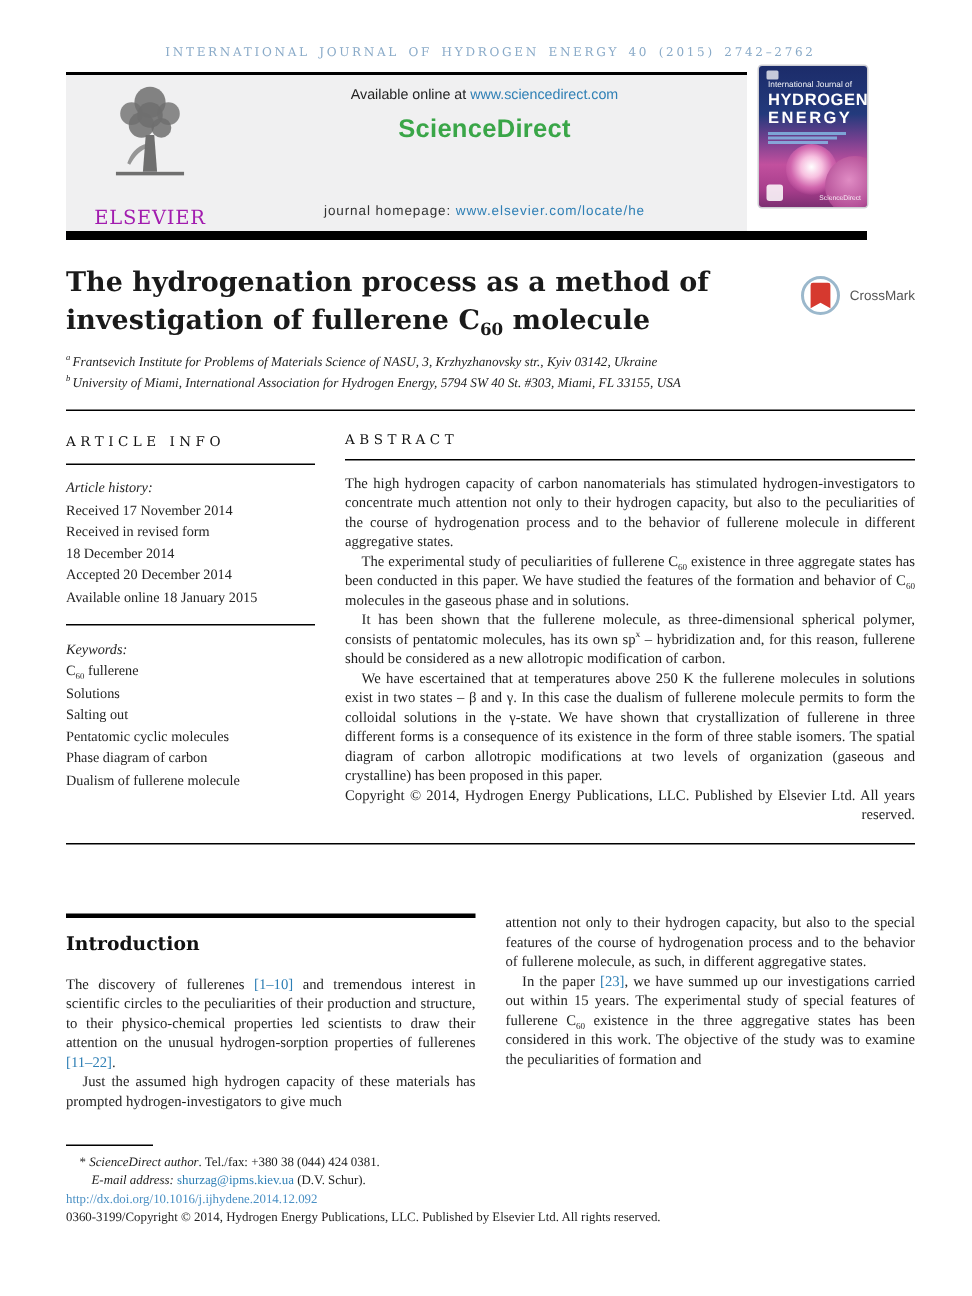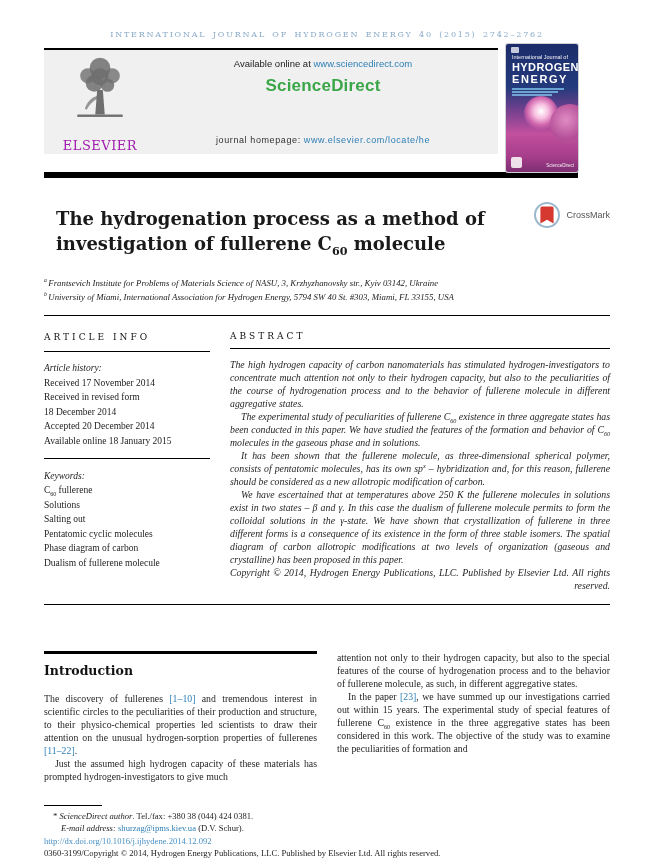--- a/index.html
+++ b/index.html
@@ -23,21 +23,21 @@
   .bannercenter{position:absolute;left:110px;right:6px;top:0;bottom:0;
                 display:flex;flex-direction:column;align-items:center;}
   .avail{margin-top:8px;font-family:"Liberation Sans",sans-serif;font-size:9.5px;color:#222;}
   .sdlogo{margin-top:7px;font-family:"Liberation Sans",sans-serif;font-weight:bold;
           font-size:17px;color:#3aa648;letter-spacing:.2px;}
   .homepage{margin-top:auto;margin-bottom:9px;font-family:"Liberation Sans",sans-serif;
             font-size:9px;letter-spacing:.6px;color:#333;}
   .link{color:#2e7fb5;}
 
   
-  .cover{width:72px;height:128px;margin-left:8px;margin-top:-4px;position:relative;
+  .cover{width:72px;height:94px;margin-left:8px;margin-top:-4px;position:relative;
          background:linear-gradient(180deg,#1c2c6a 0%,#233a7c 34%,#74408f 52%,
                     #c2509e 70%,#a63d8b 88%,#7c2f72 100%);
          border-radius:2px;overflow:hidden;box-shadow:0 0 0 1px #cfcfd4;}
   .cover .glow{position:absolute;left:18px;top:52px;width:34px;height:34px;border-radius:50%;
         background:radial-gradient(circle at 50% 45%,#ffffff 0%,#f7c0e0 28%,#d065ad 55%,rgba(208,101,173,0) 75%);}
   .cover .glow2{position:absolute;left:44px;top:60px;width:40px;height:40px;border-radius:50%;
         background:radial-gradient(circle at 40% 40%,#e08cc4 0%,#b44f97 55%,rgba(180,79,151,0) 78%);}
   .cover .ctext{position:relative;z-index:2;padding:10px 4px 0 6px;color:#fff;
         font-family:"Liberation Sans",sans-serif;}
   .cover .c1{font-size:5.5px;opacity:.95;}
@@ -51,21 +51,21 @@
         display:flex;justify-content:space-between;align-items:flex-end;}
   .cover .clogo{width:11px;height:11px;background:rgba(255,255,255,.85);border-radius:2px;}
   .cover .csd{font-family:"Liberation Sans",sans-serif;font-size:4.5px;color:#fff;opacity:.9;}
   .corner{position:absolute;left:5px;top:3px;width:8px;height:6px;z-index:2;
           background:rgba(255,255,255,.75);border-radius:1px;}
 
   .blackbar{width:534px;height:6px;background:#000;margin-top:0;}
 
   
   .titlerow{margin-top:16px;display:flex;justify-content:space-between;}
-  h1{margin:12px;font-family:"DejaVu Serif",serif;font-weight:bold;font-size:18px;
+  h1{margin:0;font-family:"DejaVu Serif",serif;font-weight:bold;font-size:18px;
      line-height:1.4;color:#1a1a1a;width:440px;}
   .sub{vertical-align:sub;font-size:62%;line-height:0;}
   .supd{vertical-align:super;font-size:65%;line-height:0;}
   .supb{vertical-align:super;font-size:65%;line-height:0;color:#2e7fb5;}
   .it{font-style:italic;}
   .crossmark{margin-top:6px;display:flex;align-items:center;gap:5px;height:30px;}
   .crossmark span{font-family:"Liberation Sans",sans-serif;font-size:9px;color:#555;}
 
   .authors{margin-top:14px;font-style:italic;font-size:12.5px;color:#1c1c1c;}
   .affils{margin-top:9px;font-size:8.8px;font-style:italic;line-height:1.5;color:#222;}
@@ -73,21 +73,21 @@
   .rule{height:1px;background:#000;margin-top:11px;width:566px;}
 
   
   .infogrid{display:grid;grid-template-columns:166px 380px;column-gap:20px;margin-top:7px;}
   .colhead{font-family:"DejaVu Serif",serif;font-size:9px;letter-spacing:3px;color:#111;
            padding-top:8px;}
   .colrule{height:1px;background:#000;margin:7px 0 9px 0;}
   .infocol{font-size:9.5px;line-height:1.52;}
   .ilabel{font-style:italic;}
   .colrule2{height:1px;background:#000;margin:10px 0 10px 0;}
-  .abs{margin:0;font-size:9.8px;line-height:1.33;text-align:justify;color:#1f1f1f;font-style:italic;}
+  .abs{margin:0;font-size:9.8px;line-height:1.33;text-align:justify;color:#1f1f1f;}
   .ind{text-indent:11px;}
   .copy{text-align:justify;text-align-last:right;}
 
   .midrule{height:1px;background:#000;margin-top:12px;width:566px;}
 
   
   .bodygrid{display:grid;grid-template-columns:273px 273px;column-gap:20px;margin-top:46px;}
   .secrule{height:3px;background:#000;}
   h2{margin:9px 0 14px 0;font-family:"DejaVu Serif",serif;font-size:12.5px;color:#111;}
   .bt{margin:0;font-size:9.8px;line-height:1.33;text-align:justify;color:#1f1f1f;}
@@ -197,21 +197,21 @@
       <div><span>Dualism of fullerene molecule</span></div>
     </div>
 
     <div class="abscol">
       <div class="colhead">ABSTRACT</div>
       <div class="colrule"></div>
       <p class="abs">The high hydrogen capacity of carbon nanomaterials has stimulated hydrogen-investigators to concentrate much attention not only to their hydrogen capacity, but also to the peculiarities of the course of hydrogenation process and to the behavior of fullerene molecule in different aggregative states.</p>
       <p class="abs ind"><span>The experimental study of peculiarities of fullerene C</span><span class="sub">60</span><span> existence in three aggregate states has been conducted in this paper. We have studied the features of the formation and behavior of C</span><span class="sub">60</span><span> molecules in the gaseous phase and in solutions.</span></p>
       <p class="abs ind"><span>It has been shown that the fullerene molecule, as three-dimensional spherical polymer, consists of pentatomic molecules, has its own sp</span><span class="supd">x</span><span> – hybridization and, for this reason, fullerene should be considered as a new allotropic modification of carbon.</span></p>
       <p class="abs ind"><span>We have escertained that at temperatures above 250 K the fullerene molecules in solutions exist in two states – β and γ. In this case the dualism of fullerene molecule permits to form the colloidal solutions in the γ-state. We have shown that crystallization of fullerene in three different forms is a consequence of its existence in the form of three stable isomers. The spatial diagram of carbon allotropic modifications at two levels of organization (gaseous and crystalline) has been proposed in this paper.</span></p>
-      <p class="abs copy">Copyright © 2014, Hydrogen Energy Publications, LLC. Published by Elsevier Ltd. All rights reserved.</p>
+      <p class="abs copy">Copyright © 2014, Hydrogen Energy Publications, LLC. Published by Elsevier Ltd. All years reserved.</p>
     </div>
   </div>
 
   <div class="midrule"></div>
 
   <div class="bodygrid">
     <div class="bodycol">
       <div class="secrule"></div>
       <h2>Introduction</h2>
       <p class="bt"><span>The discovery of fullerenes </span><span class="link">[1–10]</span><span> and tremendous interest in scientific circles to the peculiarities of their production and structure, to their physico-chemical properties led scientists to draw their attention on the unusual hydrogen-sorption properties of fullerenes </span><span class="link">[11–22]</span><span>.</span></p>

